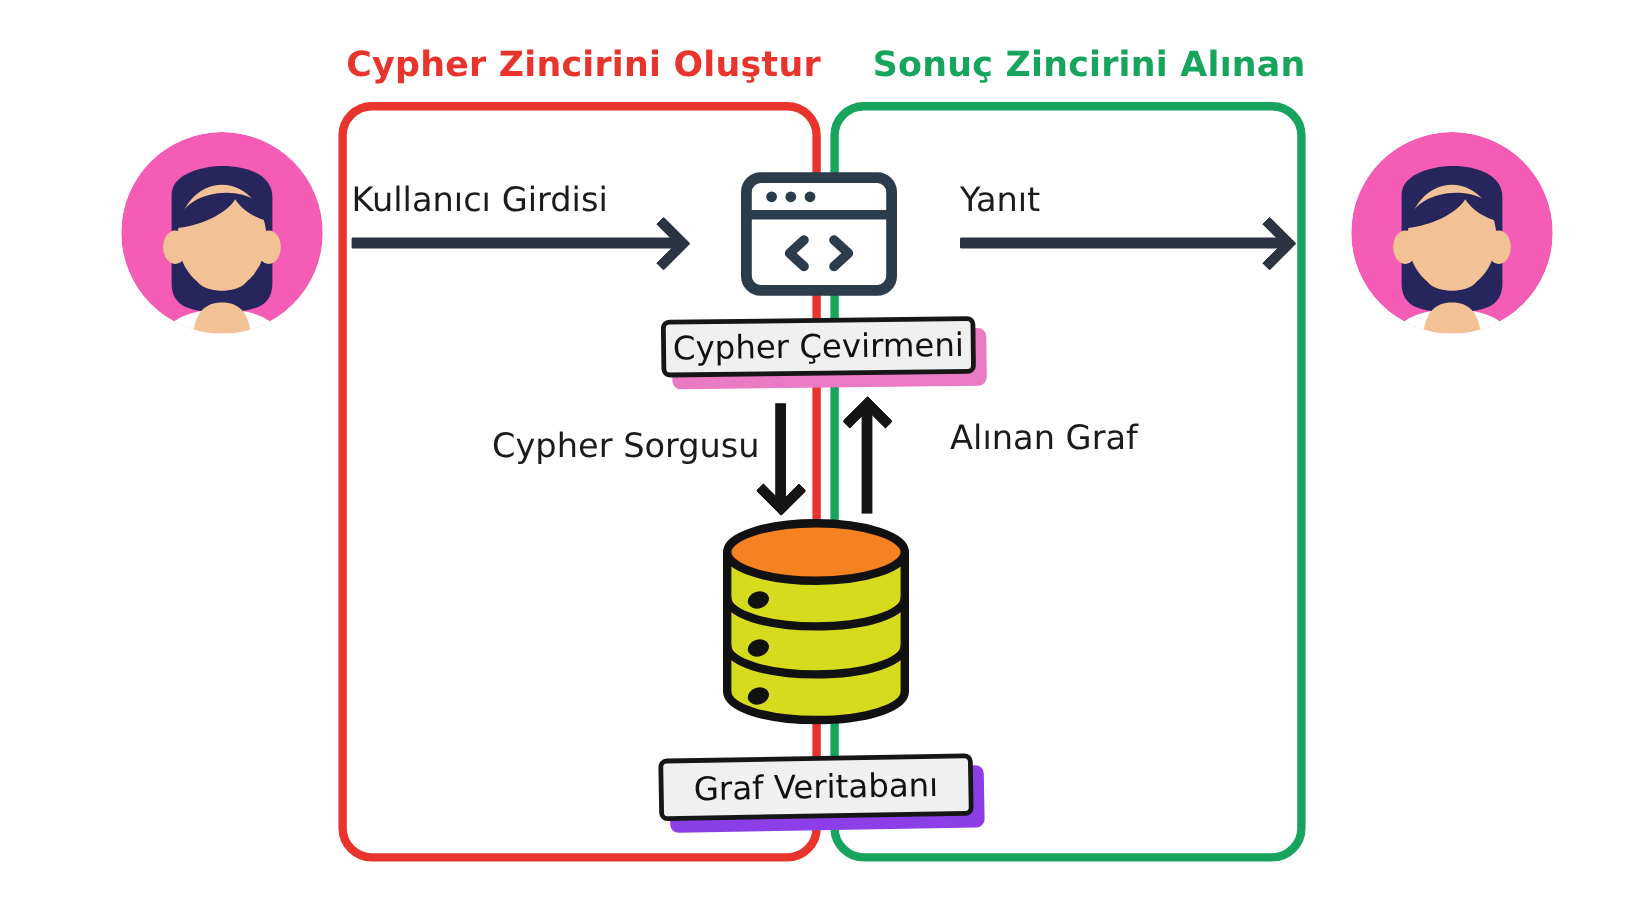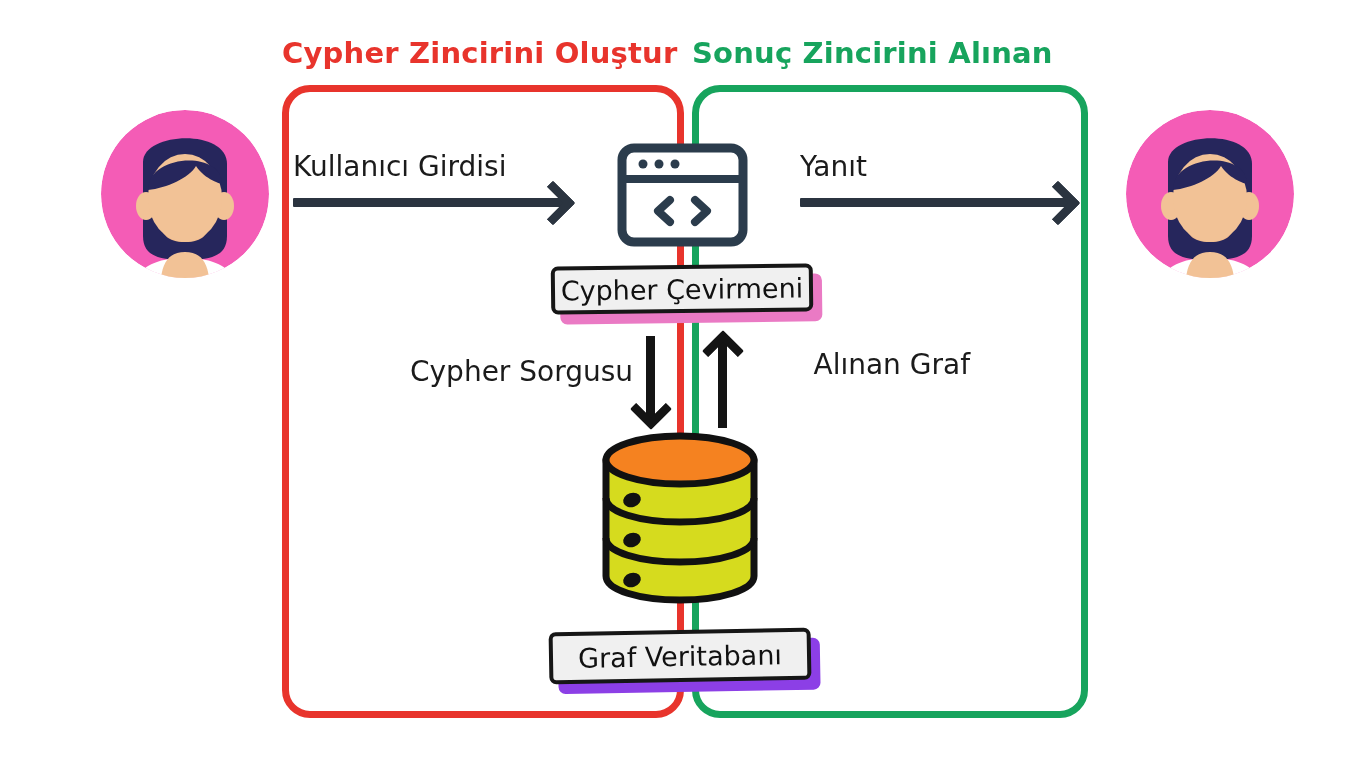--- a/index.html
+++ b/index.html
@@ -45,21 +45,21 @@
     --black: #141414;
   }
 
   .phase-title {
     position: absolute;
     font-family: "DejaVu Sans", sans-serif;
     font-size: 29px;
     font-weight: 600;
     letter-spacing: 0.2px;
     white-space: nowrap;
-    text-align: left;
+    text-align: right;
   }
   #title-build {
     left: 282px;
     top: 36px;
     width: 402px;
     color: var(--red);
   }
   #title-summarize {
     left: 692px;
     top: 36px;
@@ -155,21 +155,21 @@
     left: 410px;
     top: 355px;
     width: 220px;
     text-align: left;
     white-space: nowrap;
   }
   #label-docs {
     left: 770px;
     top: 348px;
     width: 200px;
-    text-align: right;
+    text-align: center;
   }
 
   
   #icon-translator {
     position: absolute;
     left: 617px;
     top: 143px;
     width: 131px;
     height: 104px;
   }

